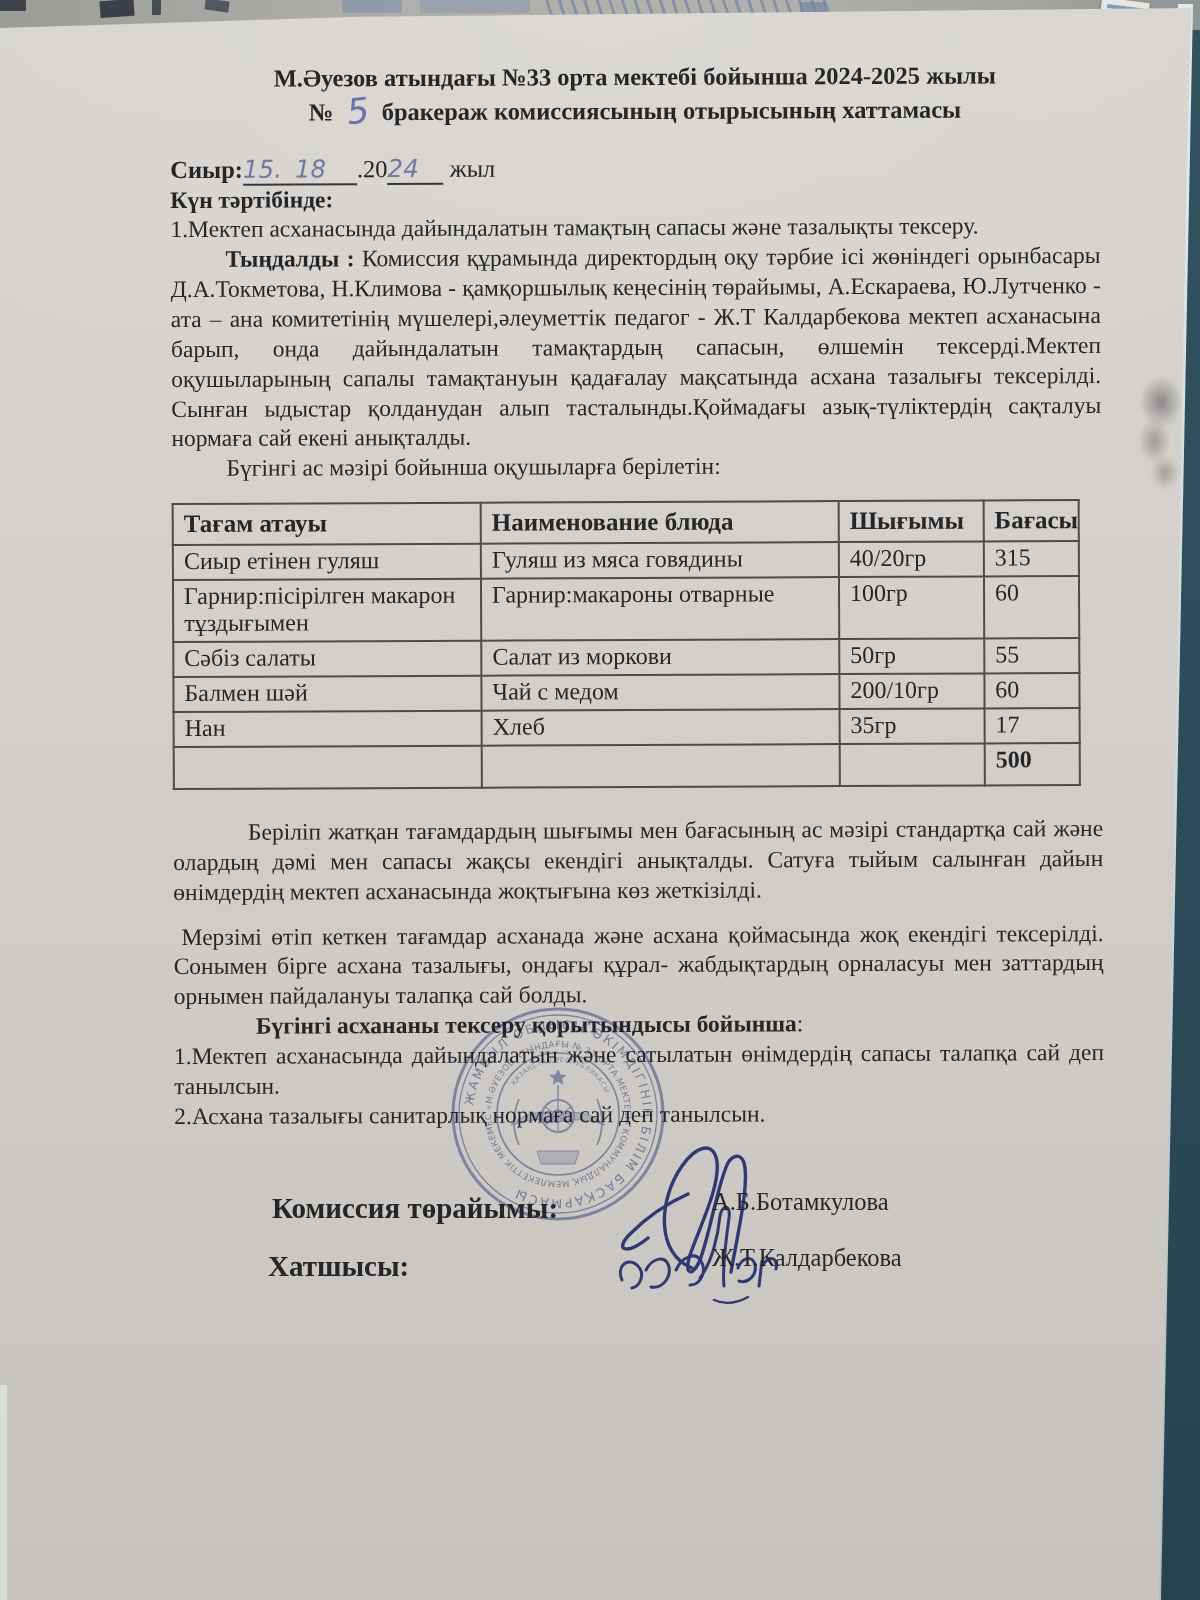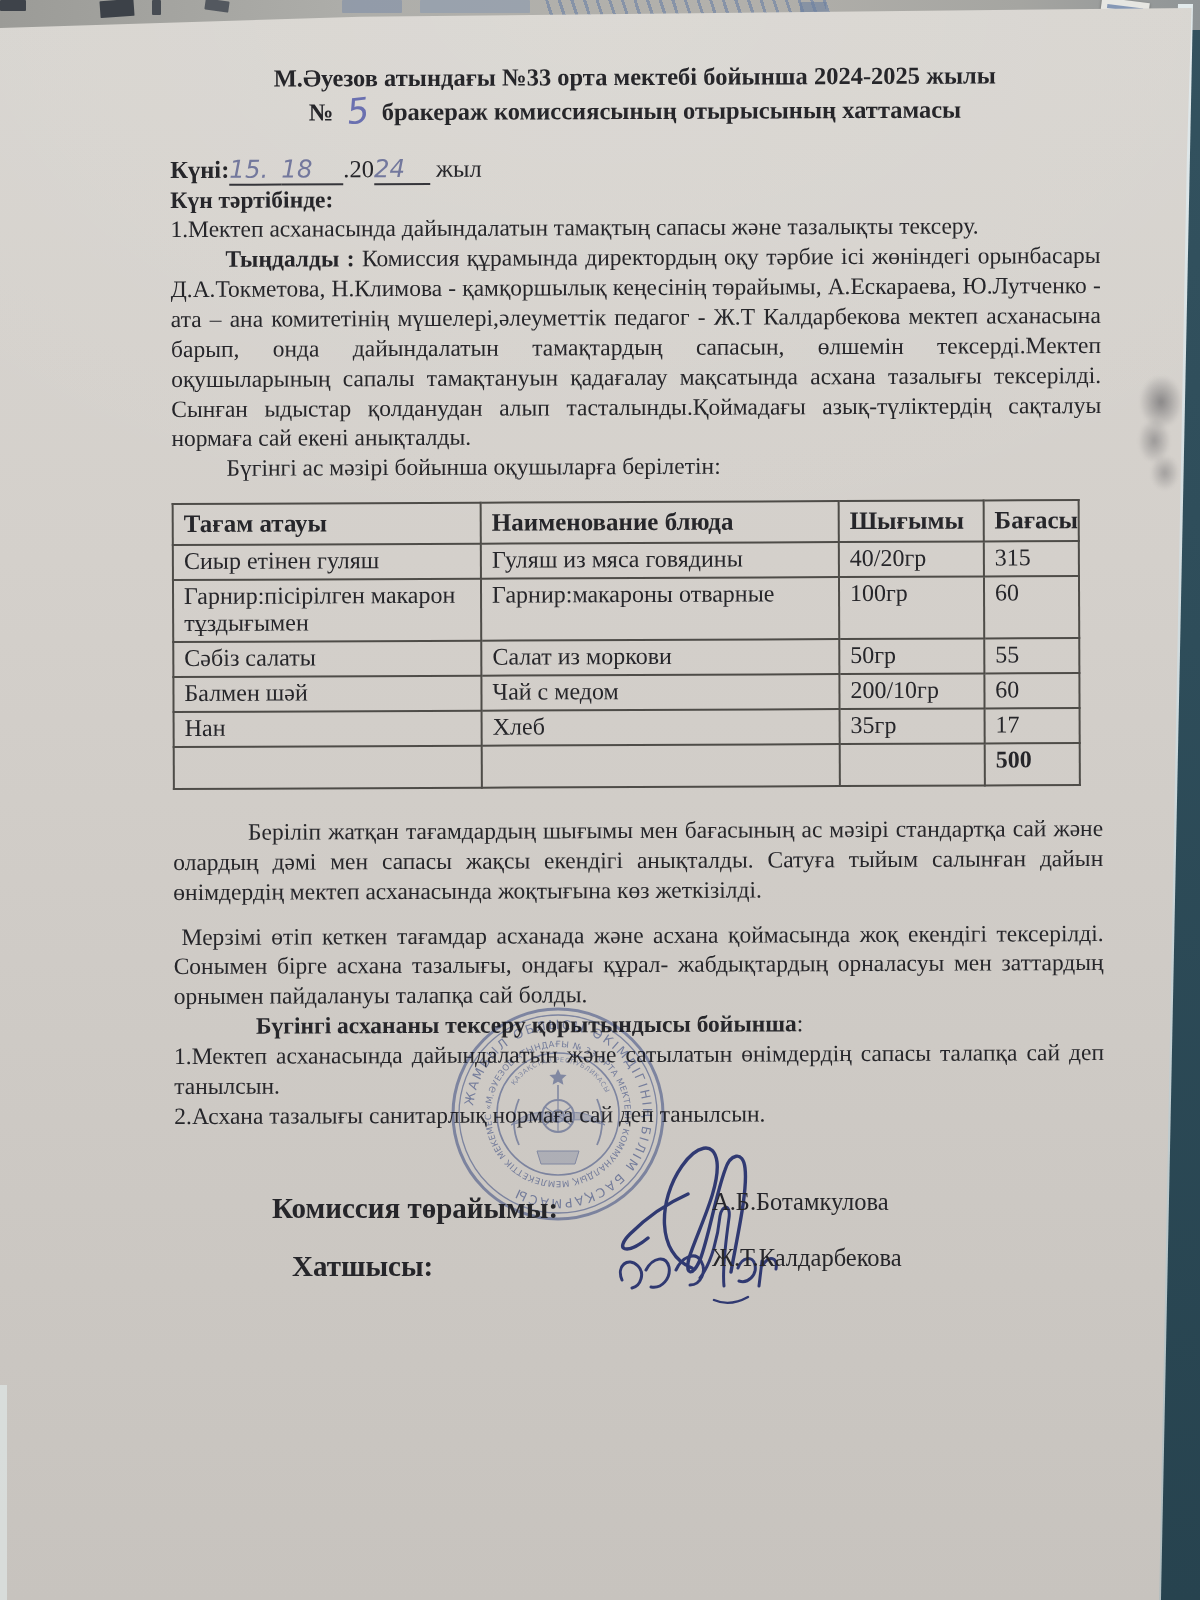--- a/index.html
+++ b/index.html
@@ -69,21 +69,21 @@
   table.menu .c3,table.menu .c4{font-family:"Liberation Serif",serif;margin-left:43px;}
   table.menu tr.total td{height:34px;font-weight:bold;}
   
   .stamp{position:absolute;left:447px;top:1003px;width:222px;height:222px;
     mix-blend-mode:multiply;opacity:.92;}
   .sig-overlay{position:absolute;left:596px;top:1118px;width:230px;height:200px;mix-blend-mode:multiply;}
   .sigrow-role{position:absolute;font-weight:bold;font-size:29px;}
   .sigrow-name{position:absolute;font-size:24.5px;}
   .role1{left:272px;top:1192px;}
   .name1{left:712px;top:1188px;}
-  .role2{left:292px;top:1250px;}
+  .role2{left:268px;top:1250px;}
   .name2{left:712px;top:1244px;}
 </style>
 </head>
 <body>
 
 <div class="behind-strip">
   <div class="bmark bm1"></div>
   <div class="bmark bm2"></div>
   <div class="bmark bm3"></div>
   <div class="bmark bm4"></div>
@@ -106,21 +106,21 @@
 
     <div class="title">
       <div>М.Әуезов атындағы №33 орта мектебі бойынша 2024-2025 жылы</div>
       <div>
         <span>№</span><span class="hw-num">5</span>
         <span>бракераж  комиссиясының отырысының хаттамасы</span>
       </div>
     </div>
 
     <div class="dateline">
-      <b>Күні:</b><span class="dline d1"><span class="hw">15.</span></span><span class="dline d2"><span class="hw">18</span></span><span>.20</span><span class="dline d3"><span class="hw">24</span></span>
+      <b>Сиыр:</b><span class="dline d1"><span class="hw">15.</span></span><span class="dline d2"><span class="hw">18</span></span><span>.20</span><span class="dline d3"><span class="hw">24</span></span>
       <span>жыл</span>
     </div>
 
     <div class="body">
       <p class="heading">Күн тәртібінде:</p>
       <p>1.Мектеп асханасында дайындалатын тамақтың сапасы және тазалықты тексеру.</p>
       <p class="indent55"><b>Тыңдалды :</b>
         <span>Комиссия құрамында директордың оқу тәрбие ісі жөніндегі орынбасары  Д.А.Токметова, Н.Климова  - қамқоршылық кеңесінің төрайымы, А.Ескараева, Ю.Лутченко - ата – ана комитетінің мүшелері,әлеуметтік педагог - Ж.Т Калдарбекова мектеп асханасына барып, онда дайындалатын тамақтардың сапасын, өлшемін тексерді.Мектеп оқушыларының сапалы тамақтануын қадағалау мақсатында асхана тазалығы тексерілді. Сынған ыдыстар қолданудан алып тасталынды.Қоймадағы азық-түліктердің сақталуы  нормаға сай екені  анықталды.</span></p>
       <p class="indent55">Бүгінгі  ас мәзірі бойынша оқушыларға берілетін:</p>
 

